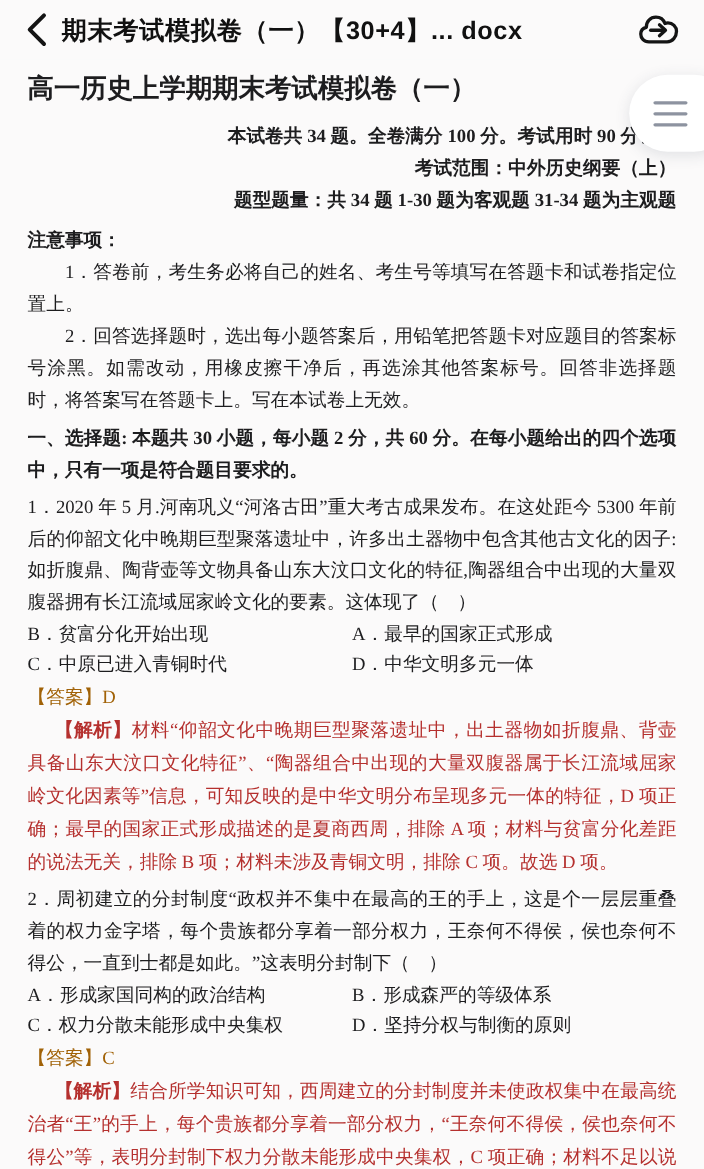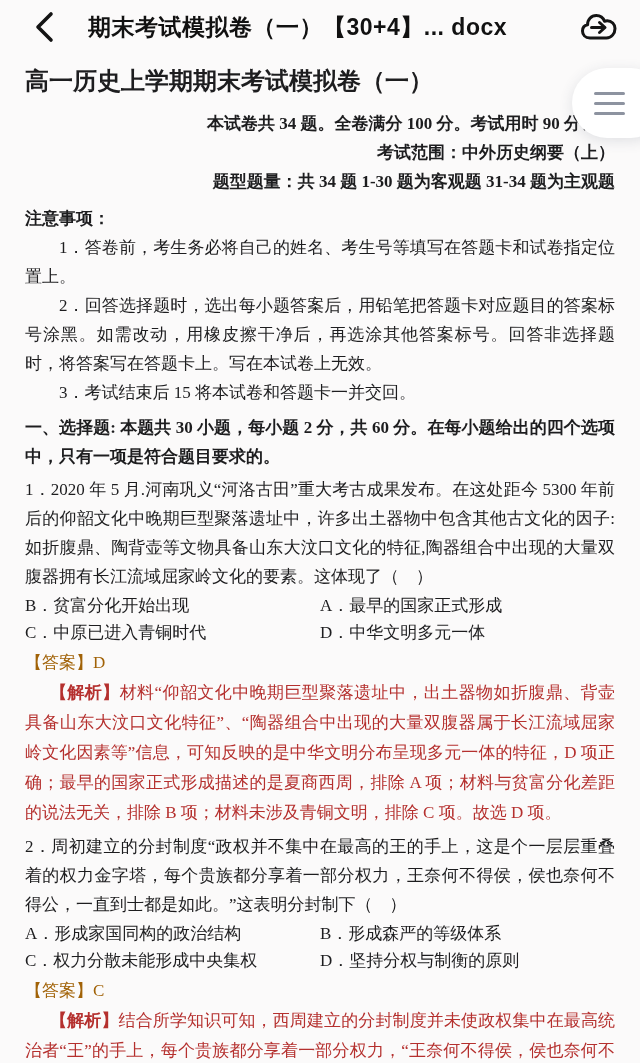--- a/index.html
+++ b/index.html
@@ -6,23 +6,22 @@
   html, body {
     width: 640px; height: 1063px;
     overflow: hidden;
     background: #fbfafa;
     font-family: "Liberation Sans", sans-serif;
     color: #1d1d1f;
   }
   
   .appbar {
     display: flex; align-items: center;
-    height: 54px; padding: 0 14px 0 33px;
+    height: 54px; padding: 0 14px 0 22px;
     background: #fbfafa;
-    gap: 21px;
   }
   .back-btn { width: 34px; height: 36px; display: flex; align-items: center; cursor: pointer; flex: 0 0 auto; }
   .appbar-title {
     flex: 1 1 auto;
     font-size: 23px; font-weight: 600; color: #111;
     white-space: nowrap; overflow: hidden; text-overflow: clip;
     letter-spacing: 0.5px;
   }
   .share-btn { width: 52px; height: 44px; display: flex; align-items: center; justify-content: center; cursor: pointer; flex: 0 0 auto; }
   
@@ -94,21 +93,20 @@
 
   <div class="doc-title">高一历史上学期期末考试模拟卷（一）</div>
 
   <div class="meta-line">本试卷共 34 题。全卷满分 100 分。考试用时 90 分钟。</div>
   <div class="meta-line">考试范围：中外历史纲要（上）</div>
   <div class="meta-line">题型题量：共 34 题  1-30 题为客观题  31-34 题为主观题</div>
 
   <div class="notice-heading">注意事项：</div>
   <div class="notice-item">1．答卷前，考生务必将自己的姓名、考生号等填写在答题卡和试卷指定位置上。</div>
   <div class="notice-item">2．回答选择题时，选出每小题答案后，用铅笔把答题卡对应题目的答案标号涂黑。如需改动，用橡皮擦干净后，再选涂其他答案标号。回答非选择题时，将答案写在答题卡上。写在本试卷上无效。</div>
-  <div class="notice-item">3．考试结束后 15 将本试卷和答题卡一并交回。</div>
 
   <div class="section-heading">一、选择题: 本题共 30 小题，每小题 2 分，共 60 分。在每小题给出的四个选项中，只有一项是符合题目要求的。</div>
 
   <div class="q-block">
     <div class="q-stem">1．2020 年 5 月.河南巩义“河洛古田”重大考古成果发布。在这处距今 5300 年前后的仰韶文化中晚期巨型聚落遗址中，许多出土器物中包含其他古文化的因子: 如折腹鼎、陶背壶等文物具备山东大汶口文化的特征,陶器组合中出现的大量双腹器拥有长江流域屈家岭文化的要素。这体现了（　）</div>
     <div class="options">
       <span class="opt">B．贫富分化开始出现</span>
       <span class="opt">A．最早的国家正式形成</span>
       <span class="opt">C．中原已进入青铜时代</span>
       <span class="opt">D．中华文明多元一体</span>

